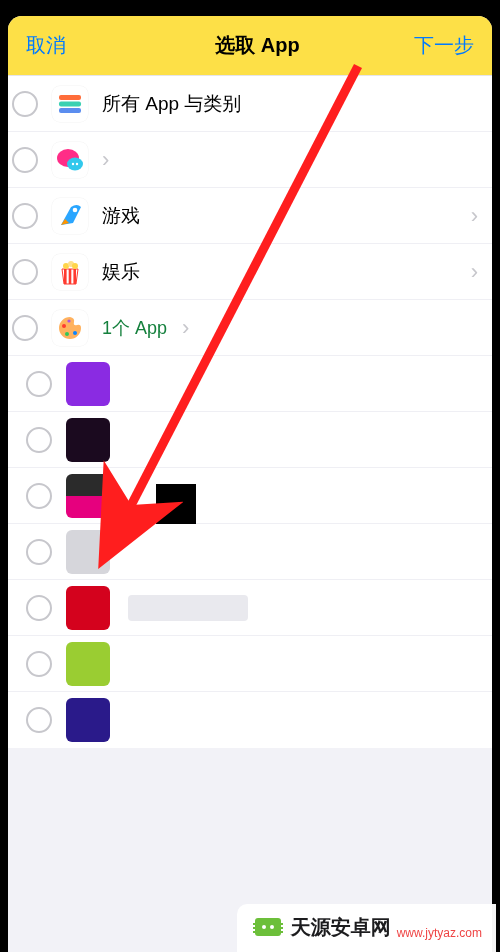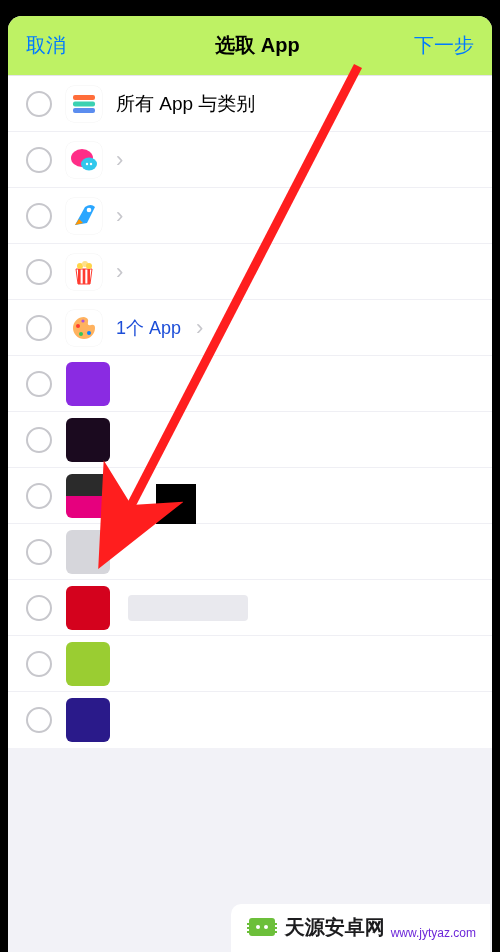--- a/index.html
+++ b/index.html
@@ -3,74 +3,74 @@
 <meta charset="utf-8">
 <style>
   * { box-sizing: border-box; margin: 0; padding: 0; }
   html, body { width: 500px; height: 952px; font-family: -apple-system, "Helvetica Neue", Arial, sans-serif; background: #000; }
   .sheet {
     position: absolute; top: 16px; left: 8px; right: 8px; bottom: 0;
     background: #f2f2f7; border-radius: 14px 14px 0 0; overflow: hidden;
   }
   .header {
     height: 60px; display: flex; align-items: center; justify-content: space-between;
-    padding: 0 18px; background: #bef264; border-bottom: 1px solid #e5e5ea; gap: 20px;
+    padding: 0 18px; background: #fde047; border-bottom: 1px solid #e5e5ea; gap: 20px;
   }
   .header .title { font-size: 20px; font-weight: 600; color: #000; margin-left: 35px; }
   .header .btn { font-size: 20px; color: #007aff; }
   .section-header {
     font-size: 15px; color: #8a8a8e; padding: 22px 18px 10px 18px;
   }
   .list { background: #fff; }
   .row {
-    display: flex; align-items: center; min-height: 56px; padding: 4px 14px 4px 18px;
+    display: flex; align-items: center; min-height: 56px; padding: 4px 14px 4px 4px;
     border-bottom: 1px solid #efeff4; position: relative;
   }
   .row:last-child { border-bottom: none; }
   .radio {
     width: 26px; height: 26px; border: 2px solid #c7c7cc; border-radius: 50%;
     flex-shrink: 0; margin-right: 14px; background: #fff;
   }
   .radio.checked {
     background: #007aff; border-color: #007aff; position: relative;
   }
   .radio.checked::after {
     content: ""; position: absolute; left: 7px; top: 3px; width: 6px; height: 11px;
     border: solid #fff; border-width: 0 3px 3px 0; transform: rotate(45deg);
   }
   .app-icon {
     width: 36px; height: 36px; border-radius: 8px; flex-shrink: 0; margin-right: 14px;
     display: flex; align-items: center; justify-content: center; font-size: 20px;
     box-shadow: 0 0 0 0.5px rgba(0,0,0,0.05);
   }
   .label { font-size: 19px; color: #000; flex: 1; }
-  .detail { font-size: 18px; color: #1d4ed8; margin-right: 15px; }
+  .detail { font-size: 18px; color: #15803d; margin-right: 15px; }
   .chevron { color: #c7c7cc; font-size: 22px; line-height: 1; }
   
   .tile-row { display:flex; align-items:center; height:56px; padding-left:18px; border-bottom:1px solid #efeff4; }
   .tile-row .radio { margin-right:14px; }
   .tile { width: 44px; height: 44px; border-radius: 6px; flex-shrink:0; }
   .tile-label-censor { height: 26px; background:#e9e9ee; border-radius:4px; margin-left:18px; }
   
   .icon-all { background: #fff; }
   .icon-social { background: #fff; }
   .icon-games { background: #fff; }
   .icon-ent   { background: #fff; }
   .icon-creative { background: #fff; }
   .icon-photos { background: #fff; }
   
   .arrow-overlay { position:absolute; pointer-events:none; left:0; top:0; width:100%; height:100%; }
   
   .watermark {
-    position: absolute; right: 10px; bottom: 0; display: flex; align-items: center;
+    position: absolute; right: 4px; bottom: 0; display: flex; align-items: center;
     background: rgba(255,255,255,0.96); padding: 8px 14px 10px 16px;
     border-top-left-radius: 10px; font-size: 20px; font-weight: 700; color: #1c1c1e;
   }
   .wm-logo { width: 30px; height: 30px; margin-right: 8px; }
-  .wm-sub { font-size: 12px; color:#6d28d9; font-weight: 500; margin-left: 6px; align-self: flex-end; margin-bottom: 2px;}
+  .wm-sub { font-size: 12px; color:#ef4444; font-weight: 500; margin-left: 6px; align-self: flex-end; margin-bottom: 2px;}
   
   .black-square { position:absolute; width:40px; height:40px; background:#000; left:148px; top:468px; }
 </style>
 </head>
 <body>
 
 <div class="sheet">
 
   <div class="header">
     <span class="btn">取消</span>
@@ -108,36 +108,38 @@
 
     <div class="row">
       <span class="radio"></span>
       <span class="app-icon icon-games">
         <svg width="30" height="30" viewBox="0 0 30 30">
             <path d="M6 24 L16 6 Q22 2 26 6 L18 22 Z" fill="#2aa6ff"></path>
             <circle cx="20" cy="9" r="2.3" fill="#fff"></circle>
             <path d="M6 24 L10 18 L14 22 Z" fill="#ff9500"></path>
           </svg>
       </span>
+      <span class="label">游戏</span>
       <span class="chevron">›</span>
     </div>
 
     <div class="row">
       <span class="radio"></span>
       <span class="app-icon icon-ent">
         <svg width="30" height="30" viewBox="0 0 30 30">
             <path d="M7 12 H23 L21 27 H9 Z" fill="#fff" stroke="#ff3b30" stroke-width="1"></path>
             <rect x="9" y="12" width="2.6" height="15" fill="#ff3b30"></rect>
             <rect x="13.7" y="12" width="2.6" height="15" fill="#ff3b30"></rect>
             <rect x="18.4" y="12" width="2.6" height="15" fill="#ff3b30"></rect>
             <circle cx="11" cy="9" r="3" fill="#ffd54a"></circle>
             <circle cx="16" cy="7" r="3" fill="#ffe08a"></circle>
             <circle cx="20" cy="9" r="3" fill="#ffd54a"></circle>
           </svg>
       </span>
+      <span class="label">娱乐</span>
       <span class="chevron">›</span>
     </div>
 
     <div class="row">
       <span class="radio"></span>
       <span class="app-icon icon-creative">
         <svg width="30" height="30" viewBox="0 0 30 30">
             <path d="M15 4 A11 11 0 1 0 26 15 Q26 11 22 12 Q18 13 19 9 Q20 5 15 4 Z" fill="#ffb25e"></path>
             <circle cx="9" cy="13" r="2" fill="#ff3b30"></circle>
             <circle cx="12" cy="21" r="2" fill="#34c759"></circle>

